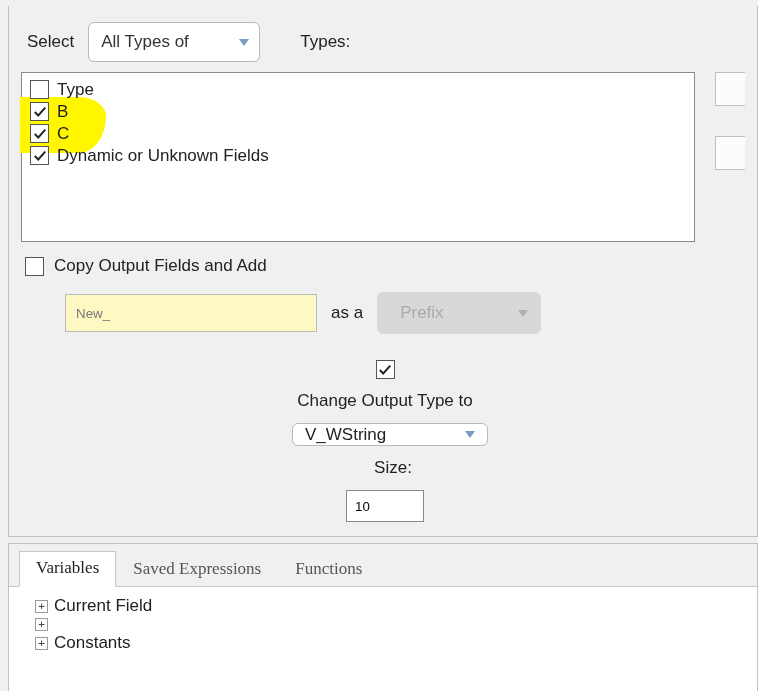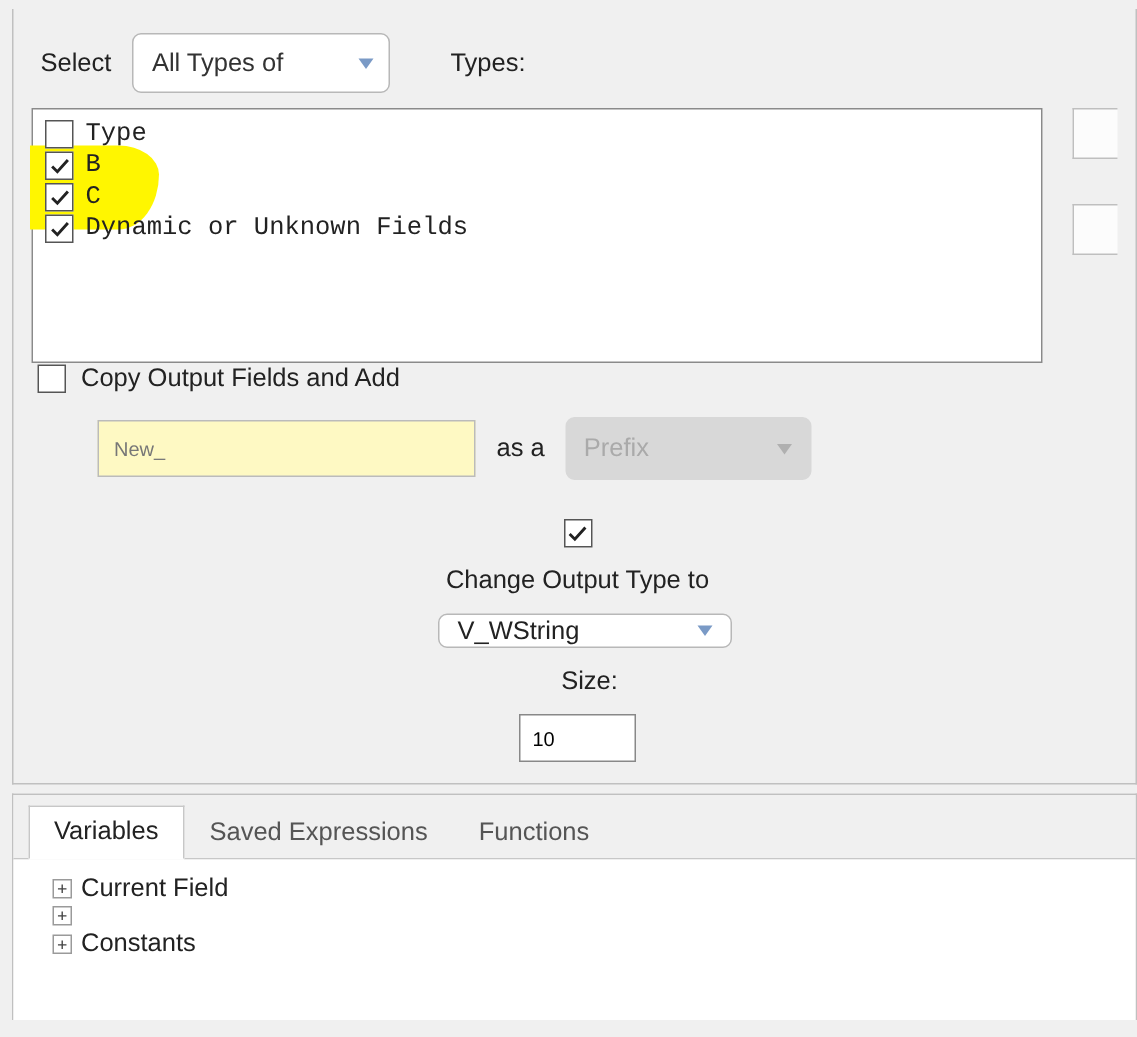--- a/index.html
+++ b/index.html
@@ -64,21 +64,20 @@
       height: 170px;
       position: relative;
     }
     .field-item {
       display: flex;
       align-items: flex-start;
       gap: 8px;
       padding: 1px 0;
       position: relative;
       z-index: 2;
-      font-family: Liberation Mono, monospace;
     }
     .chk {
       width: 19px; height: 19px;
       border: 1px solid #555;
       background: #fff;
       position: relative;
       cursor: pointer;
       display: inline-flex;
       align-items: center;
       justify-content: center;
@@ -101,37 +100,37 @@
       gap: 30px;
       padding-top: 0;
     }
     .side-btn {
       width: 30px; height: 34px;
       background: #fcfcfc;
       border: 1px solid #bfbfbf;
       border-right: none;
       cursor: pointer;
     }
-    .copy-row { margin-top: 0; gap: 10px; padding-left: 4px;}
+    .copy-row { margin-top: 14px; gap: 10px; padding-left: 4px;}
     .indented-row { margin-top: 16px; padding-left: 44px; gap: 14px; }
     .text-input {
       background: #e4e4e4;
       border: 1px solid #bbb;
       height: 38px;
       padding: 0 10px;
       width: 252px;
       color: #777;
     }
     .text-input.readonly { background: #fef9c3; color:#777; }
     .prefix-dd {
       background: #d8d8d8;
       border: 1px solid #d8d8d8;
       border-radius: 6px;
       height: 42px;
-      padding: 0 38px 0 11px;
+      padding: 0 38px 0 22px;
       min-width: 164px;
       position: relative;
       color: #aaa;
       display: inline-flex;
       align-items: center;
     }
     .prefix-dd .chev {
       position: absolute; right: 12px;
       width:0;height:0;
       border-left:5px solid transparent;
@@ -181,20 +180,21 @@
       border-bottom: 1px solid #c7c7c7;
     }
     .tab {
       padding: 6px 16px 8px 16px;
       color: #555;
       cursor: pointer;
       border: 1px solid transparent;
       border-bottom: none;
       position: relative;
       top: 1px;
+      font-family: Liberation Serif, serif;
     }
     .tab.active {
       background: #fff;
       border: 1px solid #c7c7c7;
       border-bottom: 1px solid #fff;
       color: #222;
     }
     .tree {
       padding: 8px 8px 40px 26px;
       background: #fff;

